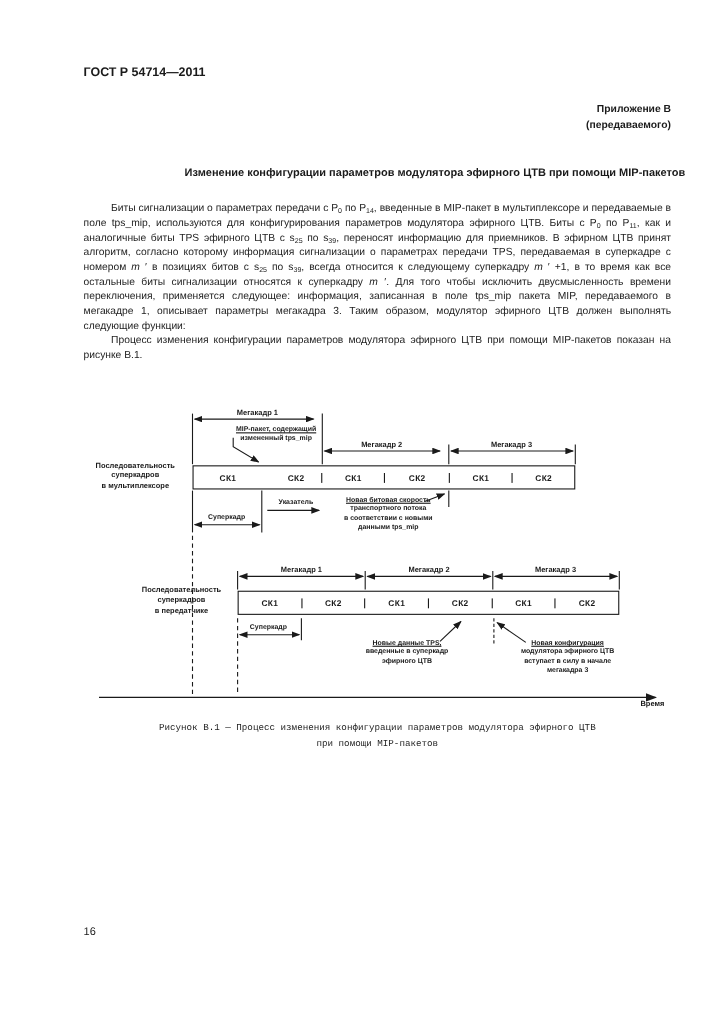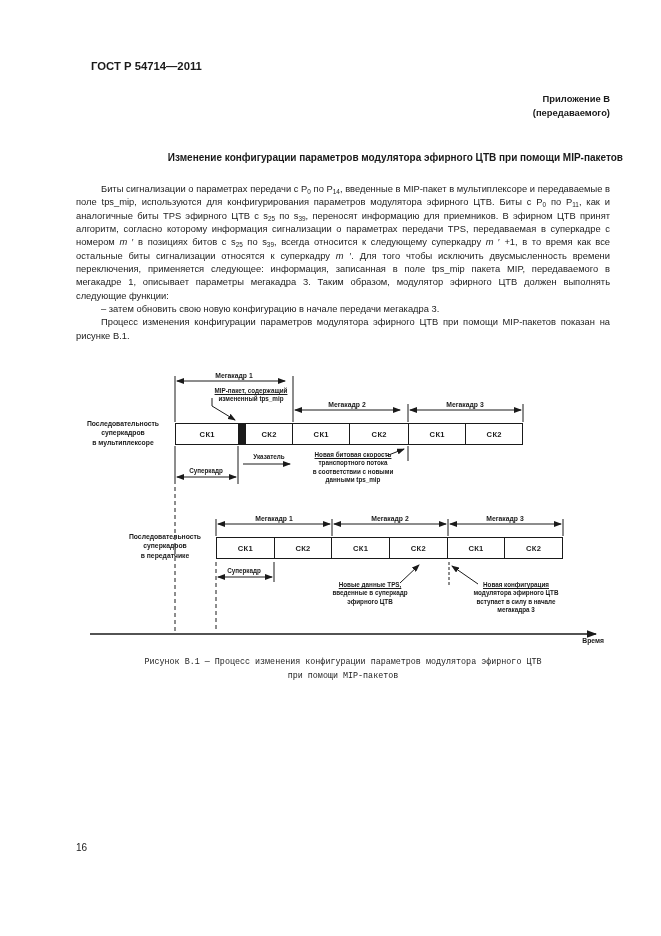--- a/index.html
+++ b/index.html
@@ -1,29 +1,29 @@
 <!DOCTYPE html>
 <html><head>
 <meta charset="utf-8">
 <style>
   html,body{margin:0;padding:0;background:#e8e8e8;}
   .page{position:relative;width:661px;height:936px;background:#ffffff;
         font-family:"Liberation Sans",sans-serif;color:#1a1a1a;overflow:hidden;}
   .abs{position:absolute;}
-  .doc-num{left:76px;top:60px;font-size:11.3px;font-weight:bold;margin-left:15px;}
+  .doc-num{left:76px;top:60px;font-size:11.3px;font-weight:bold;}
   .annex{left:76px;top:92px;width:534px;text-align:right;font-size:9.4px;font-weight:bold;line-height:14px;}
   .sec-title{left:63px;top:152px;width:560px;text-align:right;font-size:10px;font-weight:bold;}
   .body-text{left:76px;top:183px;width:534px;font-size:9.35px;line-height:13.35px;color:#1c1c1c;}
   .body-text p{margin:0;text-indent:25px;text-align:justify;}
   .body-text sub{font-size:6.4px;line-height:0;vertical-align:-2px;}
   .body-text i{font-style:italic;}
 
   
   .dg-svg{left:0;top:0;width:661px;height:936px;pointer-events:none;}
-  .boxrow{display:flex;border:1.8px solid #1a1a1a;box-sizing:border-box;background:#fff;}
+  .boxrow{display:flex;border:1.8px solid #1a1a1a;box-sizing:border-box;background:#fff;align-items:center;}
   .boxrow .cell{display:flex;align-items:center;justify-content:center;
                 font-size:7.6px;font-weight:bold;letter-spacing:.3px;}
   .boxrow .cell + .cell{border-left:1.5px solid #1a1a1a;}
   .boxrow .mipbar{background:#1a1a1a;border-left:1.5px solid #1a1a1a;}
   .row1{left:175px;top:423px;width:348px;height:22px;}
   .row2{left:216px;top:537px;width:347px;height:22px;}
   .row2 .cell{flex:1;}
   .dlab{font-size:6.8px;font-weight:600;text-align:center;white-space:nowrap;}
   .seqlab{font-size:6.8px;font-weight:600;text-align:center;line-height:9.3px;}
   .note{font-size:6.3px;font-weight:600;text-align:center;line-height:8.4px;}
@@ -42,21 +42,20 @@
 
   <div class="abs annex">
     <div>Приложение В</div>
     <div>(передаваемого)</div>
   </div>
 
   <div class="abs sec-title">Изменение конфигурации параметров модулятора эфирного ЦТВ при помощи MIP-пакетов</div>
 
   <div class="abs body-text">
       <p>Биты сигнализации о параметрах передачи с P<sub>0</sub> по P<sub>14</sub>, введенные в MIP-пакет в мультиплексоре и передаваемые в поле tps_mip, используются для конфигурирования параметров модулятора эфирного ЦТВ. Биты с P<sub>0</sub> по P<sub>11</sub>, как и аналогичные биты TPS эфирного ЦТВ с s<sub>25</sub> по s<sub>39</sub>, переносят информацию для приемников. В эфирном ЦТВ принят алгоритм, согласно которому информация сигнализации о параметрах передачи TPS, передаваемая в суперкадре с номером <i>m</i> ′ в позициях битов с s<sub>25</sub> по s<sub>39</sub>, всегда относится к следующему суперкадру <i>m</i> ′ +1, в то время как все остальные биты сигнализации относятся к суперкадру <i>m</i> ′. Для того чтобы исключить двусмысленность времени переключения, применяется следующее: информация, записанная в поле tps_mip пакета MIP, передаваемого в мегакадре 1, описывает параметры мегакадра 3. Таким образом, модулятор эфирного ЦТВ должен выполнять следующие функции:</p>
-      <p>– затем обновить свою новую конфигурацию в начале передачи мегакадра 3.</p>
       <p>Процесс изменения конфигурации параметров модулятора эфирного ЦТВ при помощи MIP-пакетов показан на рисунке В.1.</p>
     </div>
 
   <svg class="abs dg-svg" viewBox="0 0 661 936" xmlns="http://www.w3.org/2000/svg">
     <defs>
       <marker id="aR" markerWidth="8" markerHeight="6" refX="7" refY="3" orient="0">
         <path d="M0,0 L8,3 L0,6 z" fill="#1a1a1a"></path>
         </marker>
       <marker id="aL" markerWidth="8" markerHeight="6" refX="1" refY="3" orient="0">
         <path d="M8,0 L0,3 L8,6 z" fill="#1a1a1a"></path>

